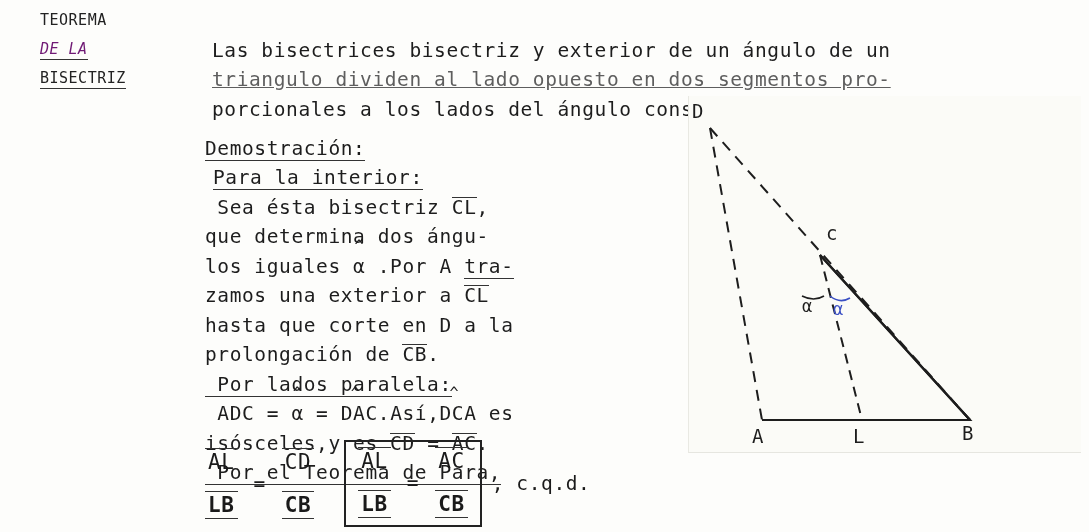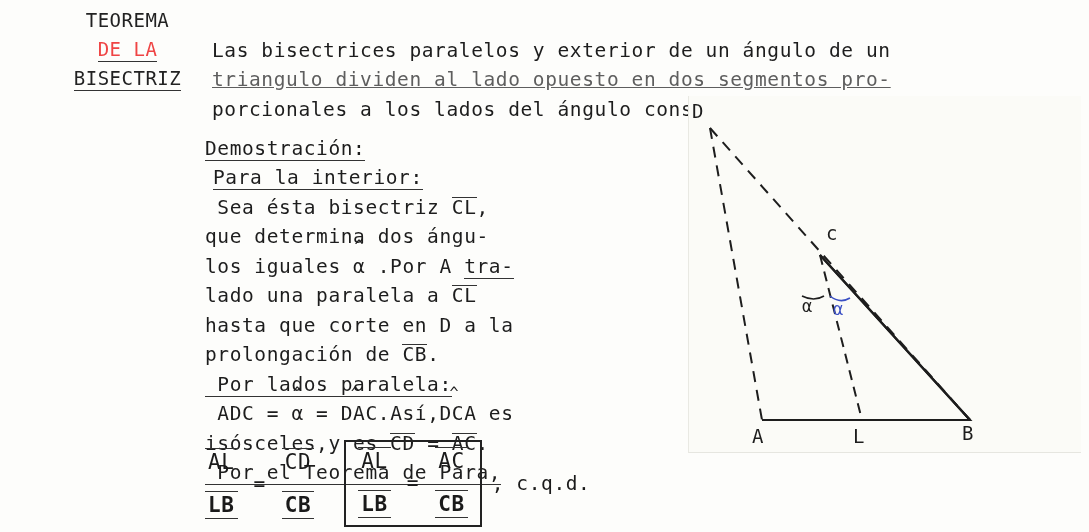--- a/index.html
+++ b/index.html
@@ -21,36 +21,36 @@
     width: 1089px;
     height: 532px;
     background: #fdfdfb;
   }
   
   .heading {
     position: absolute;
     left: 40px;
     top: 6px;
     width: 175px;
-    font-size: 19px;
+    font-size: 15px;
     line-height: 29px;
     letter-spacing: 0.5px;
     color: #222;
-    text-align: center;
   }
   .heading .hline {
     display: block;
     white-space: nowrap;
   }
   .heading .u {
     border-bottom: 1.5px solid #333;
     padding-bottom: 1px;
   }
   .heading .faded {
-    color: #ef4444;
+    color: #701a75;
+    font-style: italic;
   }
   
   .body-text {
     position: absolute;
     font-size: 19.5px;
     line-height: 29.5px;
     letter-spacing: 0.6px;
     color: #1d1d1d;
     white-space: pre;
   }
@@ -153,31 +153,31 @@
 
 <div id="page">
 
   <div class="heading">
     <span class="hline"><span>TEOREMA</span></span>
     <span class="hline faded"><span class="u">DE LA</span></span>
     <span class="hline"><span class="u">BISECTRIZ</span></span>
   </div>
 
   <div class="body-text" id="intro">
-<span>Las bisectrices paralelos y exterior de un ángulo de un</span>
+<span>Las bisectrices bisectriz y exterior de un ángulo de un</span>
 <span class="ln2">triangulo dividen al lado opuesto en dos segmentos pro-</span>
 <span>porcionales a los lados del ángulo considerado.</span></div>
 
   <div class="body-text" id="col-left">
 <span class="u">Demostración:</span>
 <span style="display:inline-block; width:8px;"></span><span class="u">Para la interior:</span>
 <span> Sea ésta bisectriz </span><span class="ol">CL</span><span>,</span>
 <span>que determina dos ángu-</span>
 <span>los iguales </span><span class="hat-wrap"><span class="hat">^</span><span>α</span></span><span> .Por A </span><span class="u">tra-</span>
-<span>lado una paralela a </span><span class="ol">CL</span>
+<span>zamos una exterior a </span><span class="ol">CL</span>
 <span>hasta que corte en D a la</span>
 <span>prolongación de </span><span class="ol">CB</span><span>.</span>
 <span class="u"> Por lados paralela:</span>
 <span> ADC = </span><span class="hat-wrap"><span class="hat">^</span><span>α</span></span><span> = </span><span class="hat-wrap"><span class="hat" style="left:40%;">^</span><span>DAC</span></span><span>.Así,</span><span class="hat-wrap"><span class="hat" style="left:40%;">^</span><span>DCA</span></span><span> es</span>
 <span>isósceles,y es </span><span class="ol">CD</span><span> = </span><span class="ol">AC</span><span>.</span>
 <span class="u"> Por el Teorema de Para,</span></div>
 
   <div id="eq-row">
     <span class="frac">
       <span class="num">AL</span>

